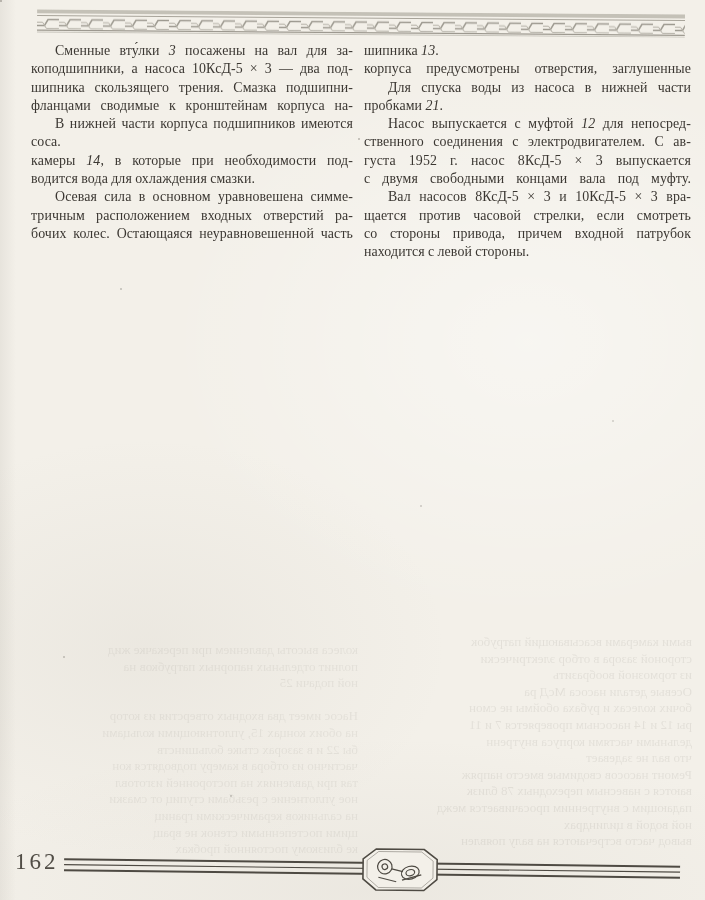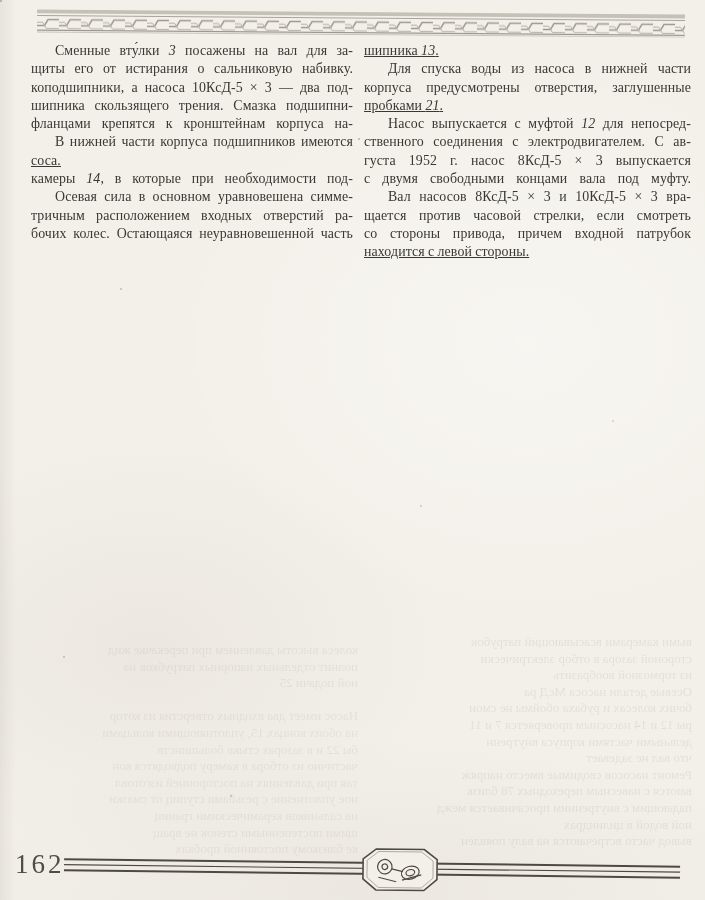--- a/index.html
+++ b/index.html
@@ -25,37 +25,37 @@
   }
   
   .text-area{
     position:absolute;left:31px;top:42px;width:660px;
     display:flex;gap:11px;
   }
   .col{font-size:13.9px;line-height:18.3px;letter-spacing:.1px;word-spacing:-0.3px;}
   .col.left{width:322px;}
   .col.right{width:327px;}
   .tline{text-align:justify;text-align-last:justify;height:18.3px;overflow:hidden;}
-  .tline.last{text-align-last:left;text-decoration:underline;}
+  .tline.last{text-align-last:left;}
   .tline.ind{text-indent:24px;}
   .tline i{font-style:italic;}
   
   .bleed{
     position:absolute;font-size:13px;line-height:16.6px;
     color:#5c584f;transform:scaleX(-1);
     filter:blur(0.45px);
     pointer-events:none;
   }
   .bleed .bline{min-height:16.6px;white-space:nowrap;overflow:hidden;}
   .bleed.bl-left{left:26px;top:642px;width:332px;opacity:.085;}
   .bleed.bl-right{left:362px;top:634px;width:330px;opacity:.10;}
   
   .page-number{
     position:absolute;left:15px;top:849px;
-    font-size:27px;letter-spacing:3px;color:#514d46;
+    font-size:23px;letter-spacing:3px;color:#514d46;
   }
   .footer-rule{
     position:absolute;left:52px;top:843px;width:640px;height:56px;
     transform:rotate(0.7deg);transform-origin:left center;
   }
   .specks{
     position:absolute;left:0;top:0;width:2px;height:2px;border-radius:50%;
     background:rgba(70,65,58,0.4);
     box-shadow:358px 138px 0 rgba(70,65,58,.35),
                120px 288px 0 rgba(70,65,58,.30),
@@ -82,35 +82,35 @@
       <rect x="0" y="6" width="648" height="1" fill="#9b978d"></rect>
       <rect x="0" y="7.5" width="648" height="13" fill="url(#meander)"></rect>
       <rect x="0" y="20.6" width="648" height="1.2" fill="#8f8b81"></rect>
       <rect x="0" y="22.6" width="648" height="0.9" fill="#aaa69c" opacity="0.7"></rect>
     </svg>
   </div>
 
   <div class="text-area">
     <div class="col left" id="col-left">
         <div class="tline ind"><span>Сменные вту́лки </span><i>3</i><span> посажены на вал для за-</span></div>
-        <div class="tline"><span>щиты его от истирания о сальниковую набивку.</span></div>
         <div class="tline"><span>коподшипники, а насоса 10КсД-5 × 3 — два под-</span></div>
         <div class="tline"><span>шипника скользящего трения. Смазка подшипни-</span></div>
-        <div class="tline"><span>фланцами крепятся к кронштейнам корпуса на-</span></div>
+        <div class="tline"><span>фланцами сводимые к кронштейнам корпуса на-</span></div>
         <div class="tline ind"><span>В нижней части корпуса подшипников имеются</span></div>
         <div class="tline last"><span>соса.</span></div>
         <div class="tline"><span>камеры </span><i>14</i><span>, в которые при необходимости под-</span></div>
+        <div class="tline last"><span>водится вода для охлаждения смазки.</span></div>
         <div class="tline ind"><span>Осевая сила в основном уравновешена симме-</span></div>
         <div class="tline"><span>тричным расположением входных отверстий ра-</span></div>
         <div class="tline"><span>бочих колес. Остающаяся неуравновешенной часть</span></div>
       </div>
     <div class="col right" id="col-right">
         <div class="tline last"><span>шипника </span><i>13</i><span>.</span></div>
+        <div class="tline"><span>корпуса предусмотрены отверстия, заглушенные</span></div>
         <div class="tline ind"><span>Для спуска воды из насоса в нижней части</span></div>
-        <div class="tline"><span>корпуса предусмотрены отверстия, заглушенные</span></div>
         <div class="tline last"><span>пробками </span><i>21</i><span>.</span></div>
         <div class="tline ind"><span>Насос выпускается с муфтой </span><i>12</i><span> для непосред-</span></div>
         <div class="tline"><span>ственного соединения с электродвигателем. С ав-</span></div>
         <div class="tline"><span>густа 1952 г. насос 8КсД-5 × 3 выпускается</span></div>
         <div class="tline"><span>с двумя свободными концами вала под муфту.</span></div>
         <div class="tline ind"><span>Вал насосов 8КсД-5 × 3 и 10КсД-5 × 3 вра-</span></div>
         <div class="tline"><span>щается против часовой стрелки, если смотреть</span></div>
         <div class="tline"><span>со стороны привода, причем входной патрубок</span></div>
         <div class="tline last"><span>находится с левой стороны.</span></div>
       </div>

